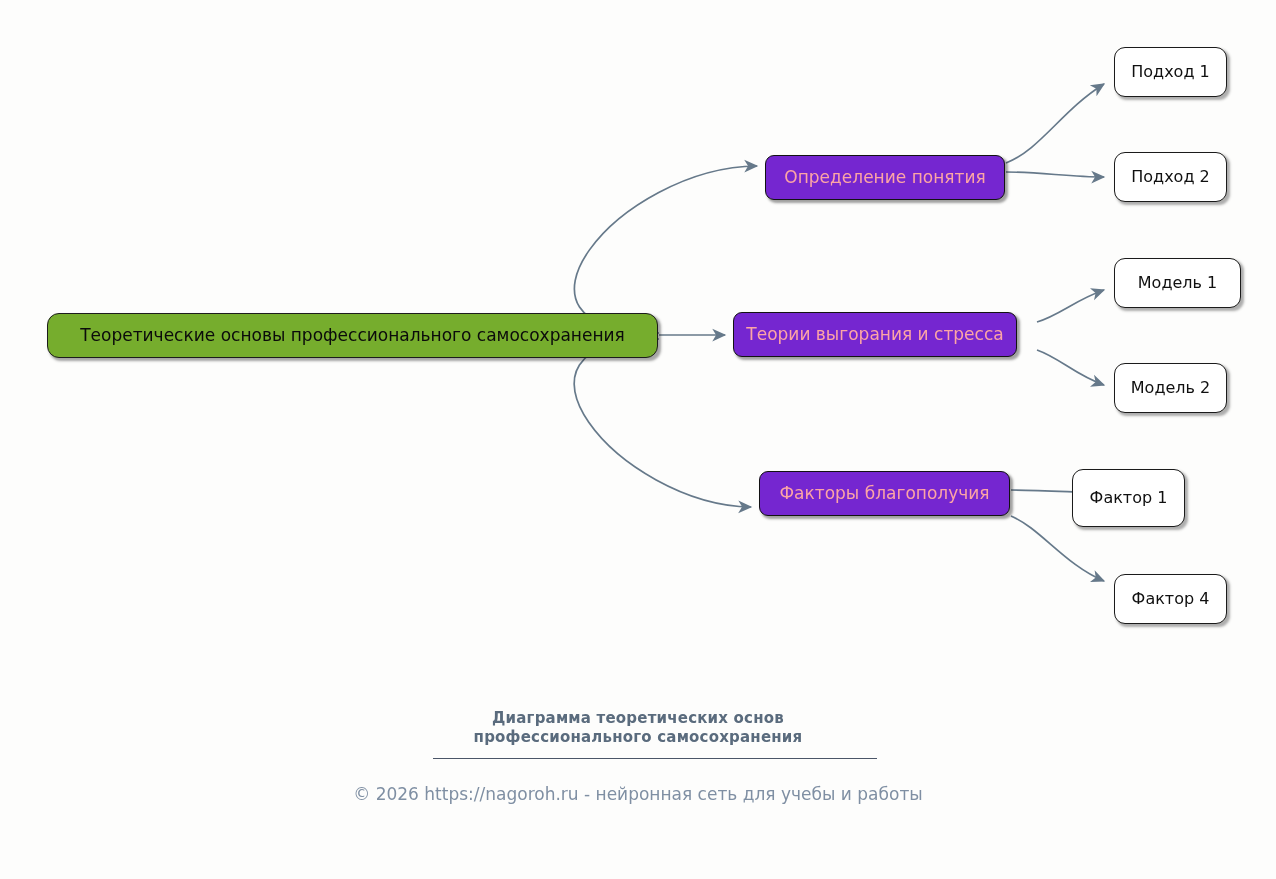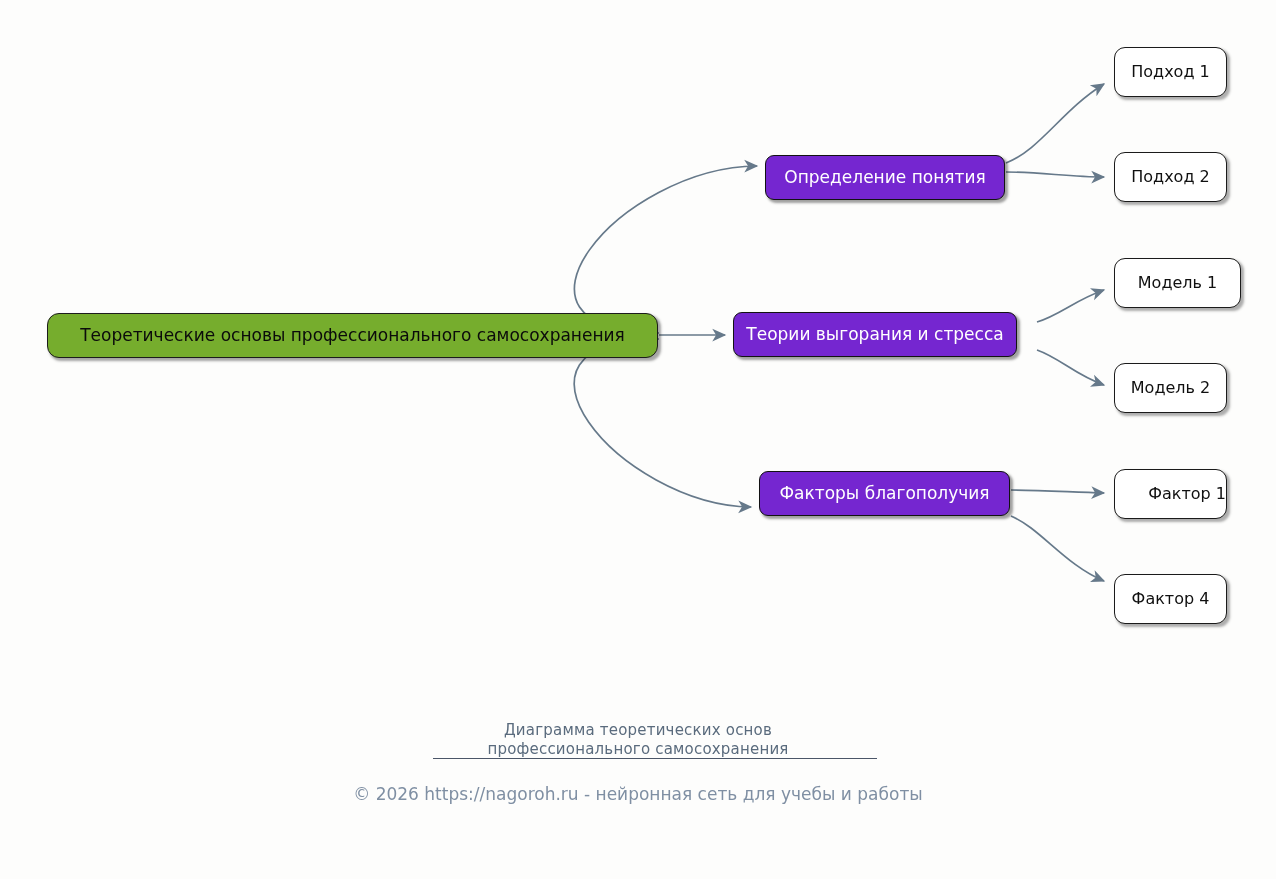--- a/index.html
+++ b/index.html
@@ -41,43 +41,42 @@
     border: 1.6px solid #1c1c1c;
     border-radius: 12px;
     color: #0b0b0b;
     font-size: 17px;
     box-shadow: 2.5px 2.5px 2.5px rgba(20,20,20,0.38);
   }
   .node-branch {
     background: #7526d0;
     border: 1.6px solid #121212;
     border-radius: 9px;
-    color: #ffffff;
+    color: #fca5a5;
     font-size: 17px;
     box-shadow: 2.5px 2.5px 2.5px rgba(20,20,20,0.40);
   }
   .node-leaf {
     background: #ffffff;
     border: 1.6px solid #1b1b1b;
     border-radius: 11px;
     color: #101010;
     font-size: 16px;
     box-shadow: 2.5px 2.5px 2.5px rgba(20,20,20,0.34);
   }
   .caption {
     position: absolute;
     left: 0;
     width: 1276px;
     text-align: center;
     color: #5a6b7d;
-    font-weight: normal;
+    font-weight: bold;
     font-size: 15px;
     line-height: 1.25;
     letter-spacing: 0.2px;
-    margin-top: 12px;
   }
   .caption-rule {
     position: absolute;
     height: 0;
     border-top: 1.6px solid #4b5668;
   }
   .footer {
     position: absolute;
     left: 0;
     width: 1276px;
@@ -128,21 +127,21 @@
       </div>
       <div class="node node-leaf" style="left: 1114px; top: 258px; width: 127px; height: 50px;">
         <span>Модель 1</span>
       </div>
       <div class="node node-leaf" style="left: 1114px; top: 363px; width: 113px; height: 50px;">
         <span>Модель 2</span>
       </div>
       <div class="node node-branch" style="left: 759px; top: 471px; width: 251px; height: 45px;">
         <span>Факторы благополучия</span>
       </div>
-      <div class="node node-leaf" style="left: 1114px; top: 469px; width: 113px; height: 50px; justify-content: flex-end;">
+      <div class="node node-leaf" style="left: 1072px; top: 469px; width: 113px; height: 58px;">
         <span>Фактор 1</span>
       </div>
       <div class="node node-leaf" style="left: 1114px; top: 574px; width: 113px; height: 50px;">
         <span>Фактор 4</span>
       </div>
     </div>
 
   <div class="caption" id="caption-box" style="top: 709px;">
     <div>Диаграмма теоретических основ</div>
     <div>профессионального самосохранения</div>

